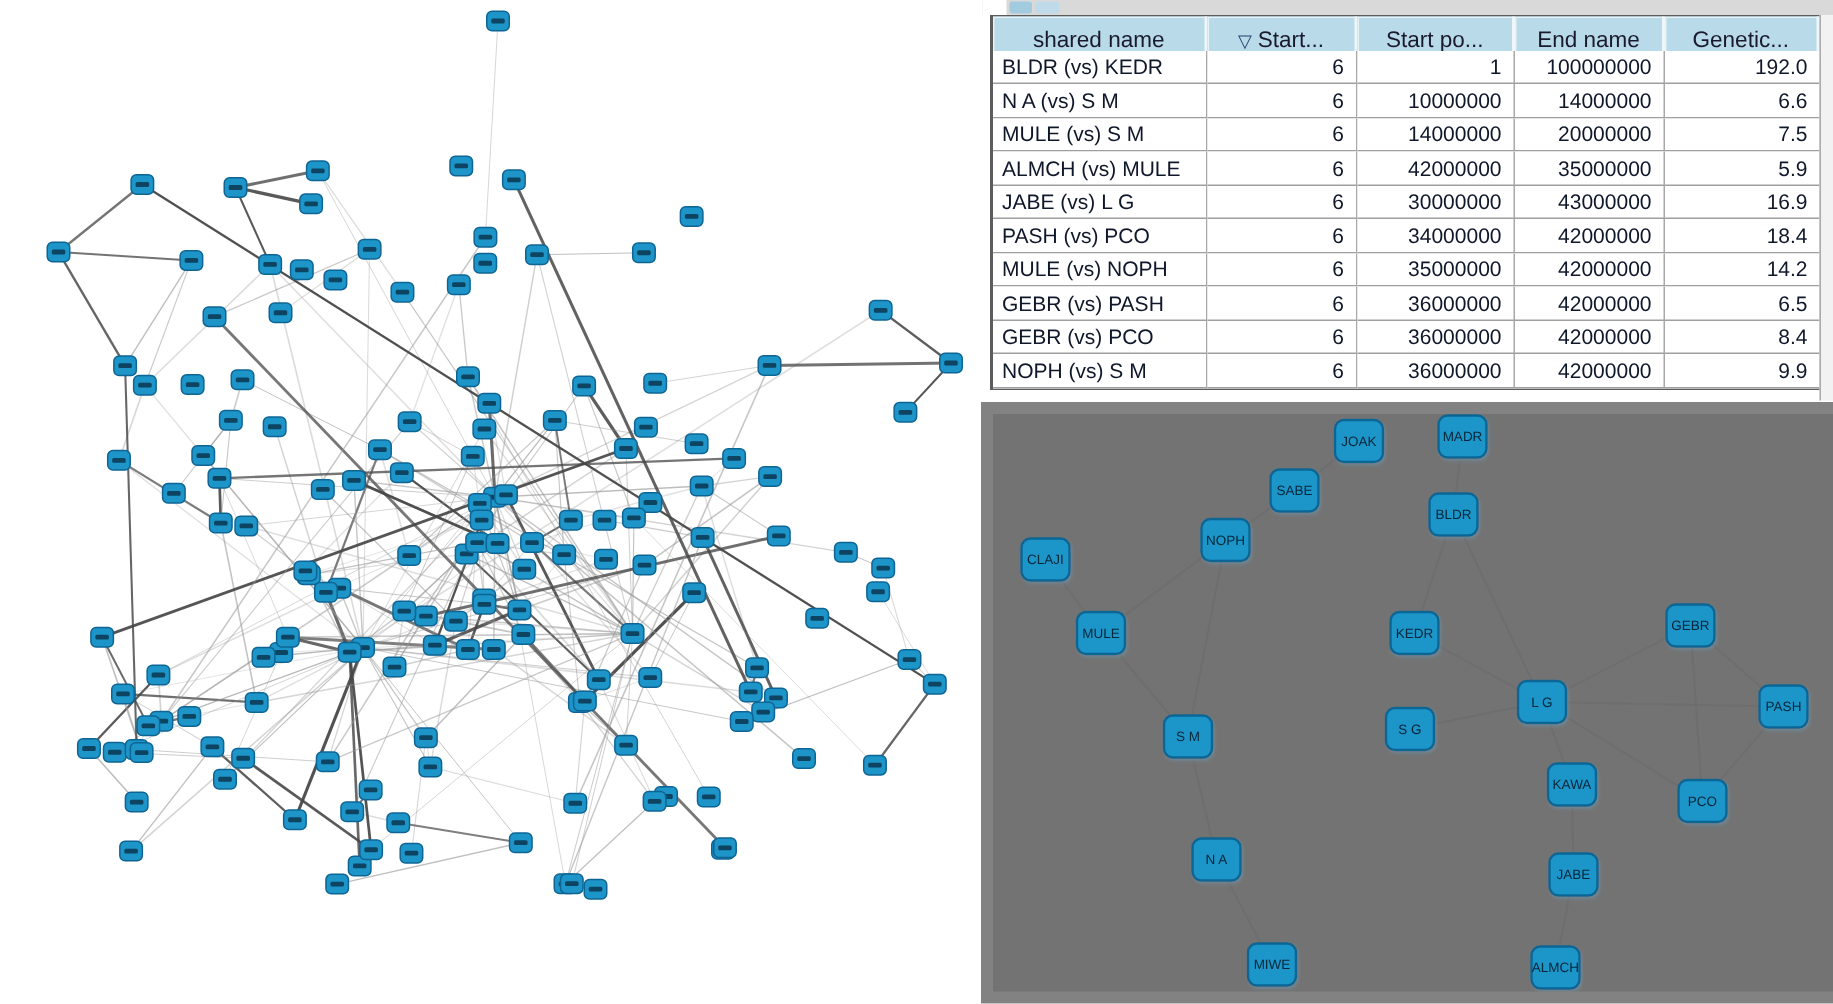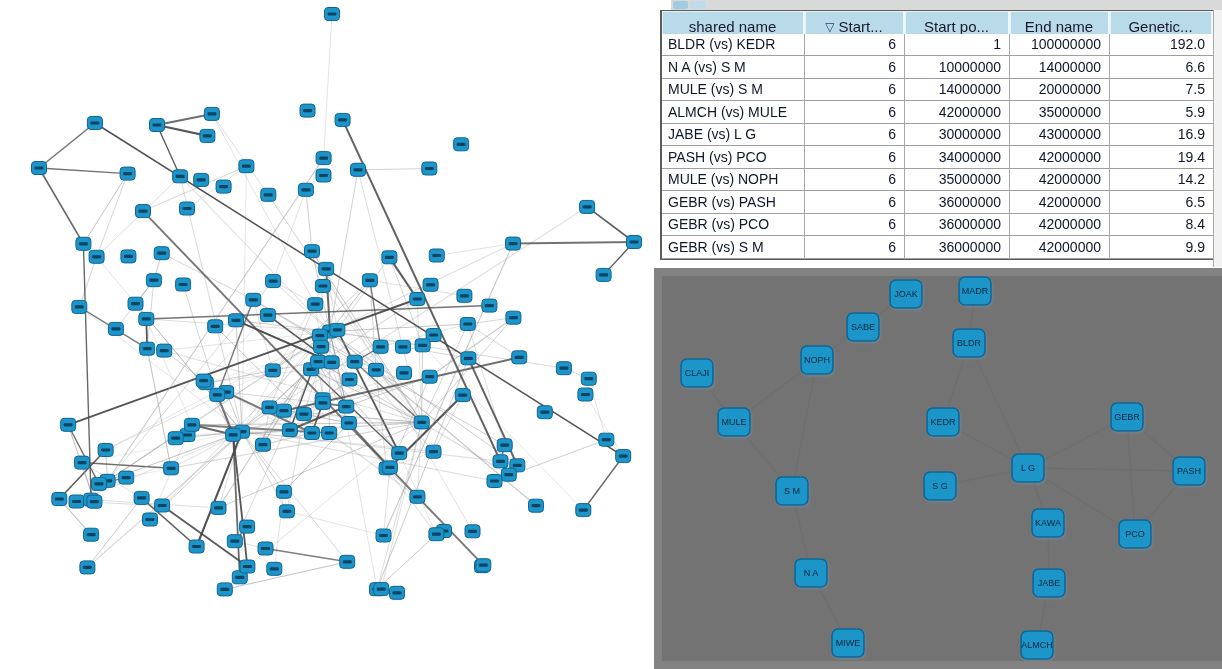--- a/index.html
+++ b/index.html
@@ -971,37 +971,37 @@
         <div class="bcell right">5.9</div>
         <div class="bcell left">JABE (vs) L G</div>
         <div class="bcell right">6</div>
         <div class="bcell right">30000000</div>
         <div class="bcell right">43000000</div>
         <div class="bcell right">16.9</div>
         <div class="bcell left">PASH (vs) PCO</div>
         <div class="bcell right">6</div>
         <div class="bcell right">34000000</div>
         <div class="bcell right">42000000</div>
-        <div class="bcell right">19.4</div>
+        <div class="bcell right">18.4</div>
         <div class="bcell left">MULE (vs) NOPH</div>
         <div class="bcell right">6</div>
         <div class="bcell right">35000000</div>
         <div class="bcell right">42000000</div>
         <div class="bcell right">14.2</div>
         <div class="bcell left">GEBR (vs) PASH</div>
         <div class="bcell right">6</div>
         <div class="bcell right">36000000</div>
         <div class="bcell right">42000000</div>
         <div class="bcell right">6.5</div>
         <div class="bcell left">GEBR (vs) PCO</div>
         <div class="bcell right">6</div>
         <div class="bcell right">36000000</div>
         <div class="bcell right">42000000</div>
         <div class="bcell right">8.4</div>
-        <div class="bcell left">GEBR (vs) S M</div>
+        <div class="bcell left">NOPH (vs) S M</div>
         <div class="bcell right">6</div>
         <div class="bcell right">36000000</div>
         <div class="bcell right">42000000</div>
         <div class="bcell right">9.9</div>
       </div>
     <div class="table-right-strip"></div>
   </div>
 
   <div class="subnet-panel">
     <svg id="smallNet" viewBox="662 276 552 385" xmlns="http://www.w3.org/2000/svg">

